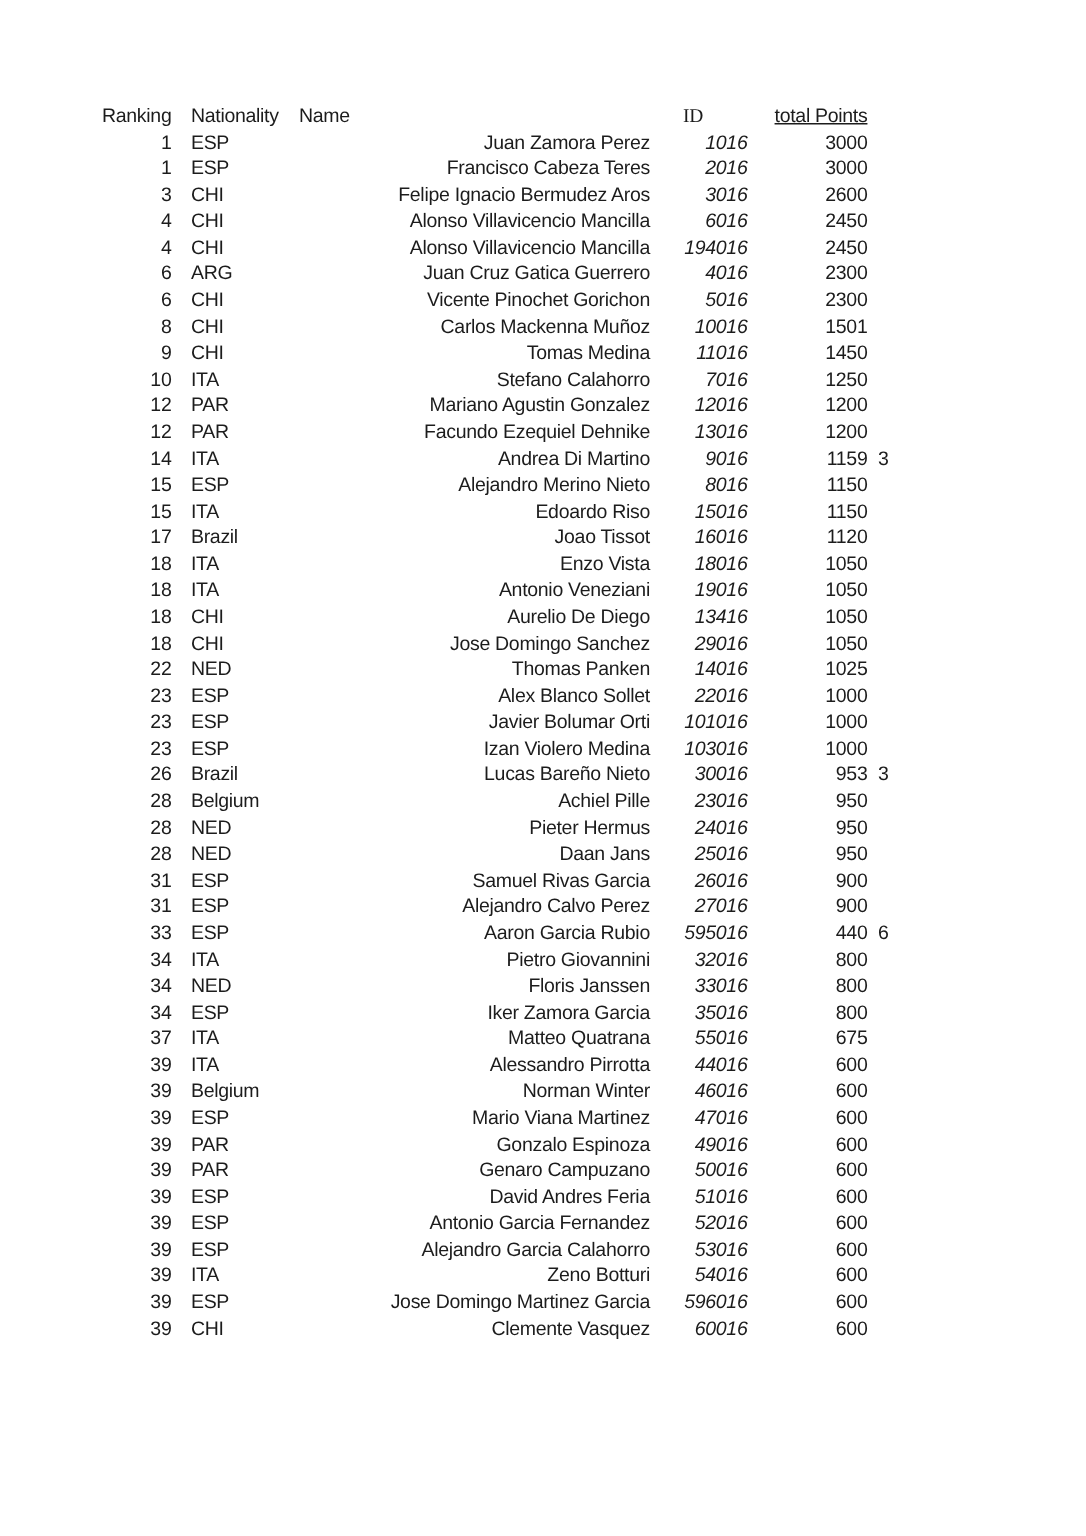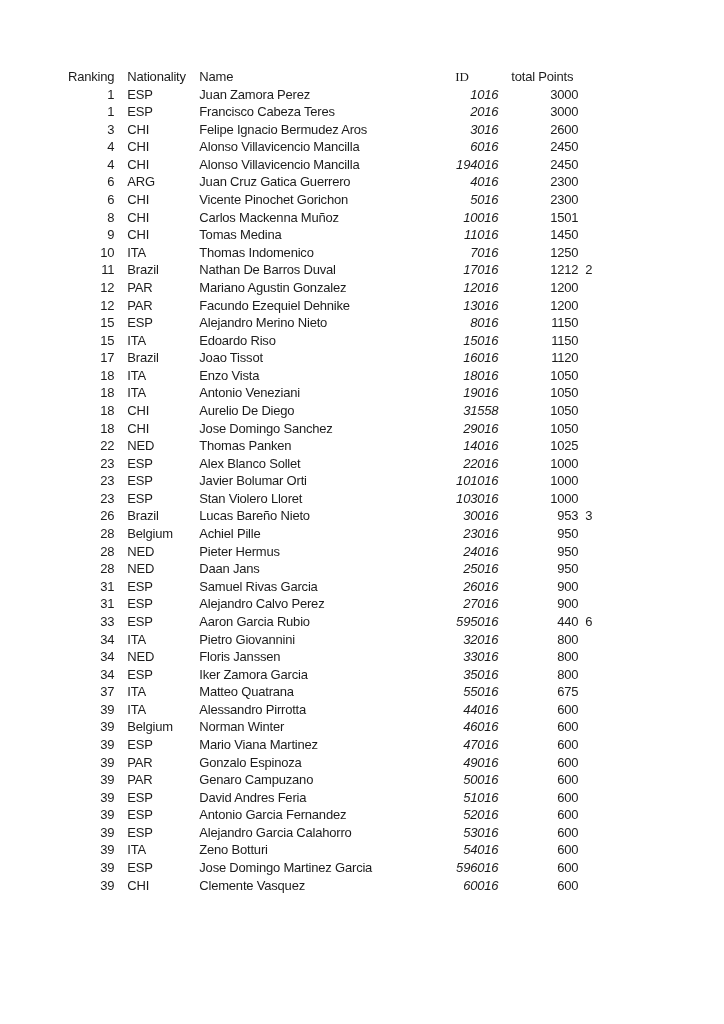--- a/index.html
+++ b/index.html
@@ -38,26 +38,26 @@
     height: 17.58px;
     line-height: 17.58px;
     white-space: nowrap;
     overflow: visible;
     vertical-align: middle;
   }
   th.h-ranking     { text-align: left; padding-left: 8px;  }
   th.h-nationality { text-align: left; padding-left: 13px; margin-top: 30px; }
   th.h-name        { text-align: left; }
   th.h-id          { text-align: left; padding-left: 22px; font-family: Liberation Serif, serif; }
-  th.h-points      { text-align: center; padding-left: 8px;  }
+  th.h-points      { text-align: right; padding-left: 8px; text-decoration: underline;  }
   th.h-extra       { text-align: left; }
 
   td.cell-ranking     { text-align: right; }
   td.cell-nationality { text-align: left; padding-left: 13px; }
-  td.cell-name        { text-align: left; }
+  td.cell-name        { text-align: right; }
   td.cell-id          { text-align: right; font-style: italic; }
   td.cell-points      { text-align: right; margin-left: 31px; }
   td.cell-extra       { text-align: left; padding-left: 7px; }
 </style>
 </head>
 <body>
 
 <div class="page">
   <table class="ranking-table">
     <colgroup>
@@ -147,50 +147,50 @@
           <td class="cell-ranking">9</td>
           <td class="cell-nationality">CHI</td>
           <td class="cell-name">Tomas Medina</td>
           <td class="cell-id">11016</td>
           <td class="cell-points">1450</td>
           <td class="cell-extra"></td>
         </tr>
         <tr>
           <td class="cell-ranking">10</td>
           <td class="cell-nationality">ITA</td>
-          <td class="cell-name">Thomas Indomenico</td>
+          <td class="cell-name">Stefano Calahorro</td>
           <td class="cell-id">7016</td>
           <td class="cell-points">1250</td>
           <td class="cell-extra"></td>
-        </tr>
-        <tr>
-          <td class="cell-ranking">11</td>
-          <td class="cell-nationality">Brazil</td>
-          <td class="cell-name">Nathan De Barros Duval</td>
-          <td class="cell-id">17016</td>
-          <td class="cell-points">1212</td>
-          <td class="cell-extra">2</td>
         </tr>
         <tr>
           <td class="cell-ranking">12</td>
           <td class="cell-nationality">PAR</td>
           <td class="cell-name">Mariano Agustin Gonzalez</td>
           <td class="cell-id">12016</td>
           <td class="cell-points">1200</td>
           <td class="cell-extra"></td>
         </tr>
         <tr>
           <td class="cell-ranking">12</td>
           <td class="cell-nationality">PAR</td>
           <td class="cell-name">Facundo Ezequiel Dehnike</td>
           <td class="cell-id">13016</td>
           <td class="cell-points">1200</td>
           <td class="cell-extra"></td>
         </tr>
         <tr>
+          <td class="cell-ranking">14</td>
+          <td class="cell-nationality">ITA</td>
+          <td class="cell-name">Andrea Di Martino</td>
+          <td class="cell-id">9016</td>
+          <td class="cell-points">1159</td>
+          <td class="cell-extra">3</td>
+        </tr>
+        <tr>
           <td class="cell-ranking">15</td>
           <td class="cell-nationality">ESP</td>
           <td class="cell-name">Alejandro Merino Nieto</td>
           <td class="cell-id">8016</td>
           <td class="cell-points">1150</td>
           <td class="cell-extra"></td>
         </tr>
         <tr>
           <td class="cell-ranking">15</td>
           <td class="cell-nationality">ITA</td>
@@ -220,21 +220,21 @@
           <td class="cell-nationality">ITA</td>
           <td class="cell-name">Antonio Veneziani</td>
           <td class="cell-id">19016</td>
           <td class="cell-points">1050</td>
           <td class="cell-extra"></td>
         </tr>
         <tr>
           <td class="cell-ranking">18</td>
           <td class="cell-nationality">CHI</td>
           <td class="cell-name">Aurelio De Diego</td>
-          <td class="cell-id">31558</td>
+          <td class="cell-id">13416</td>
           <td class="cell-points">1050</td>
           <td class="cell-extra"></td>
         </tr>
         <tr>
           <td class="cell-ranking">18</td>
           <td class="cell-nationality">CHI</td>
           <td class="cell-name">Jose Domingo Sanchez</td>
           <td class="cell-id">29016</td>
           <td class="cell-points">1050</td>
           <td class="cell-extra"></td>
@@ -259,21 +259,21 @@
           <td class="cell-ranking">23</td>
           <td class="cell-nationality">ESP</td>
           <td class="cell-name">Javier Bolumar Orti</td>
           <td class="cell-id">101016</td>
           <td class="cell-points">1000</td>
           <td class="cell-extra"></td>
         </tr>
         <tr>
           <td class="cell-ranking">23</td>
           <td class="cell-nationality">ESP</td>
-          <td class="cell-name">Stan Violero Lloret</td>
+          <td class="cell-name">Izan Violero Medina</td>
           <td class="cell-id">103016</td>
           <td class="cell-points">1000</td>
           <td class="cell-extra"></td>
         </tr>
         <tr>
           <td class="cell-ranking">26</td>
           <td class="cell-nationality">Brazil</td>
           <td class="cell-name">Lucas Bareño Nieto</td>
           <td class="cell-id">30016</td>
           <td class="cell-points">953</td>

